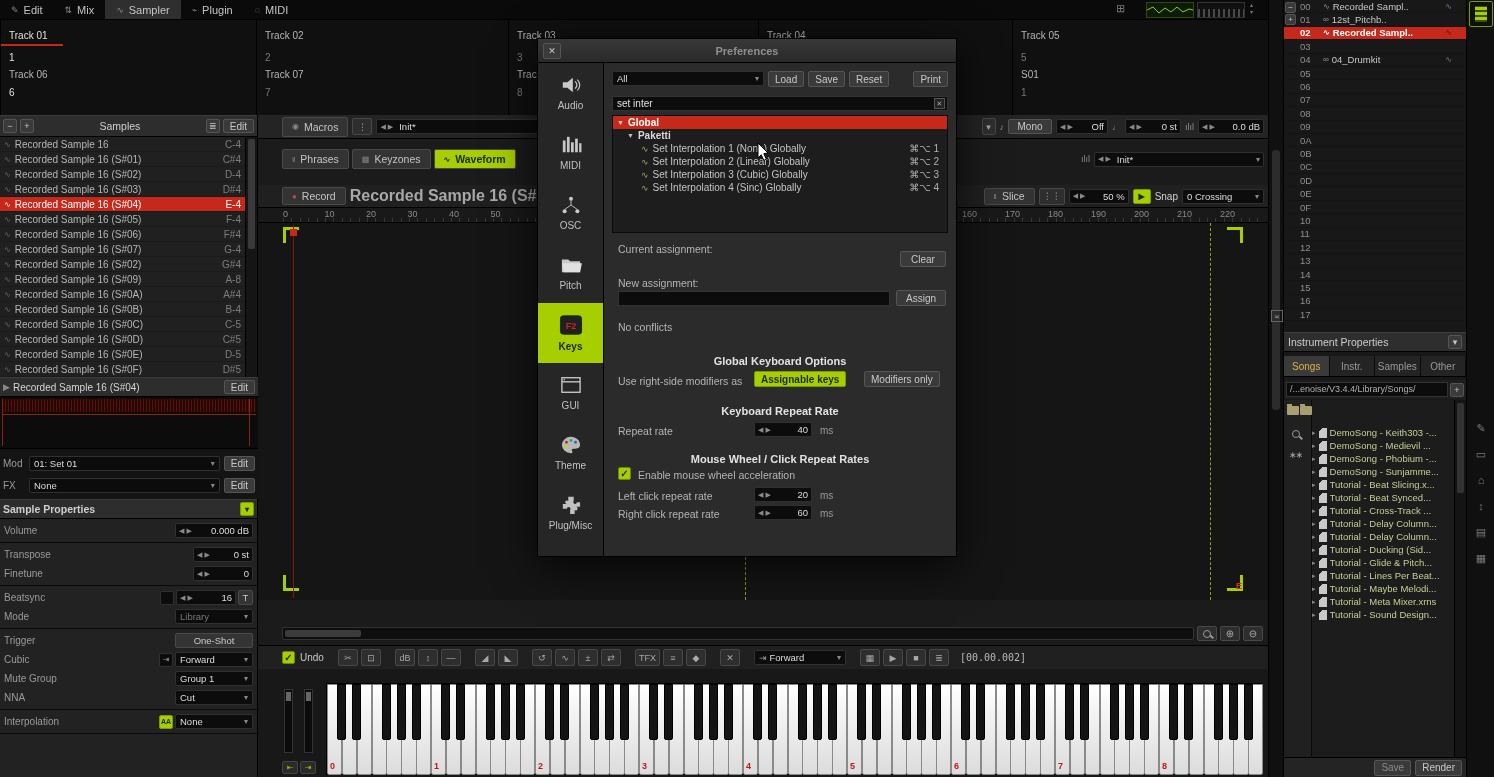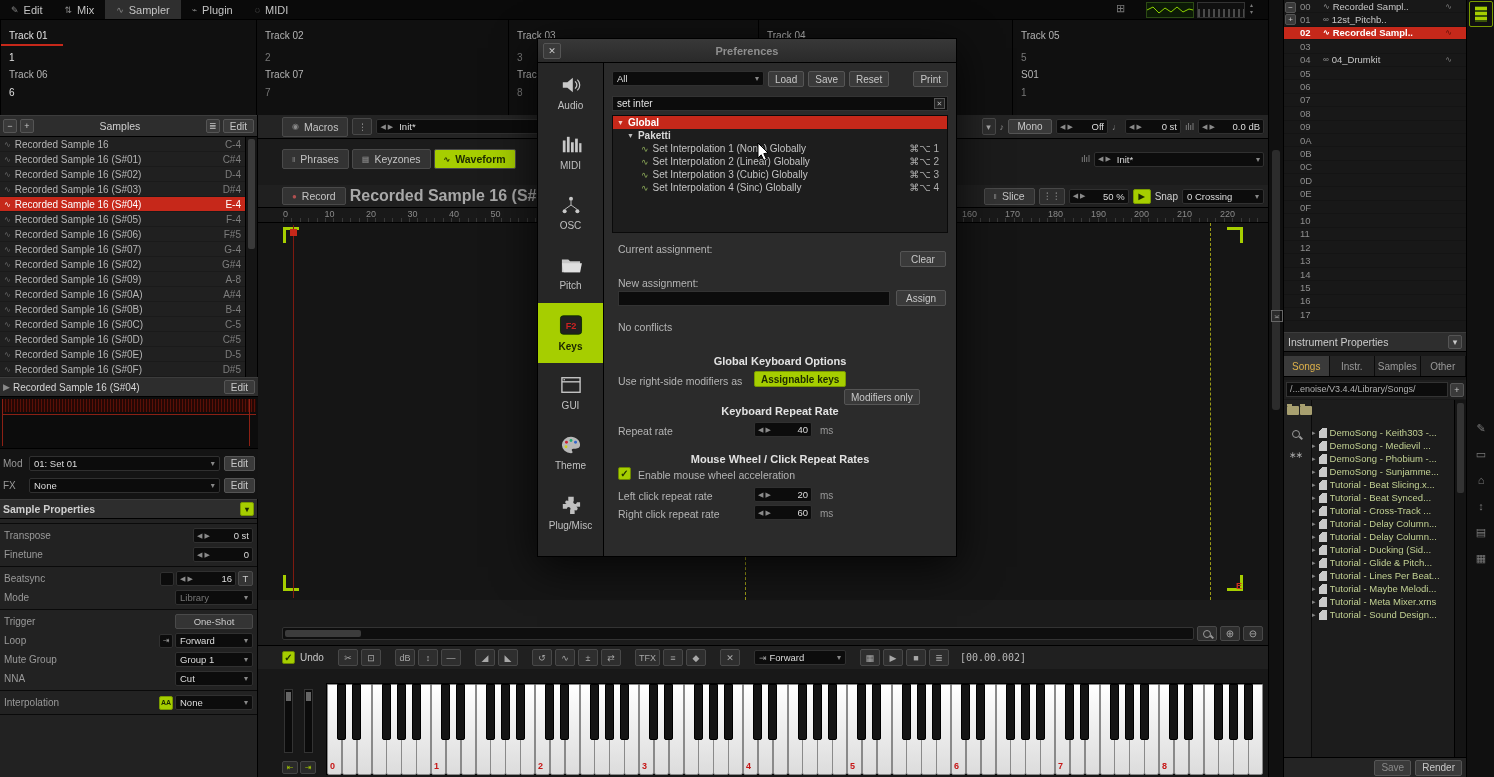--- a/index.html
+++ b/index.html
@@ -185,21 +185,21 @@
 .titem-ic{color:#8fae5a;font-size:9px;}
 .tshort{position:absolute;right:8px;color:#b0b0b0;}
 .pf-label{position:absolute;left:14px;font-size:10.5px;color:#b4b4b4;}
 .pf-head{position:absolute;left:0;right:0;text-align:center;font-weight:bold;color:#e2e2e2;font-size:11px;}
 .pf-spin{position:absolute;left:150px;width:58px;}
 .pf-unit{position:absolute;left:216px;font-size:10px;color:#999;}
 #pf-clearbtn{position:absolute;right:10px;top:188px;width:46px;}
 #pf-assign-input{position:absolute;left:14px;top:228px;width:272px;}
 #pf-assignbtn{position:absolute;right:10px;top:227px;width:50px;}
 #pf-assignable{position:absolute;left:150px;top:308px;}
-#pf-modonly{position:absolute;left:240px;top:308px;margin-top:18px;}
+#pf-modonly{position:absolute;left:260px;top:308px;}
 #pf-chk{position:absolute;left:14px;top:404px;}
 
 #cursor{position:absolute;left:757px;top:142px;z-index:60;}
 .presetdd{width:192px;}
 </style>
 </head>
 <body>
 
 <div id="app">
 
@@ -303,21 +303,21 @@
           <span class="snt">E-4</span>
         </div>
         <div class="sample-row">
           <span class="sic">∿</span>
           <span class="snm">Recorded Sample 16 (S#05)</span>
           <span class="snt">F-4</span>
         </div>
         <div class="sample-row">
           <span class="sic">∿</span>
           <span class="snm">Recorded Sample 16 (S#06)</span>
-          <span class="snt">F#5</span>
+          <span class="snt">F#4</span>
         </div>
         <div class="sample-row">
           <span class="sic">∿</span>
           <span class="snm">Recorded Sample 16 (S#07)</span>
           <span class="snt">G-4</span>
         </div>
         <div class="sample-row">
           <span class="sic">∿</span>
           <span class="snm">Recorded Sample 16 (S#02)</span>
           <span class="snt">G#4</span>
@@ -393,20 +393,30 @@
     <span class="btn" style="height:15px;">Edit</span>
   </div>
 
   <div id="props">
     <div id="props-head" class="panelhead">
       <span id="props-title">Sample Properties</span>
       <span class="limebox">▾</span>
     </div>
     <div id="props-body">
         <div class="pgroup">
+          <div class="prow">
+            <span class="plab">Volume</span>
+            <span class="pctrls">
+              <span class="spin" style="width: 78px;">
+                <span class="arr">◀</span>
+                <span class="arr">▶</span>
+                <span class="val">0.000 dB</span>
+              </span>
+            </span>
+          </div>
         </div>
         <div class="pgroup">
           <div class="prow">
             <span class="plab">Transpose</span>
             <span class="pctrls">
               <span class="spin" style="width: 60px;">
                 <span class="arr">◀</span>
                 <span class="arr">▶</span>
                 <span class="val">0 st</span>
               </span>
@@ -447,21 +457,21 @@
           </div>
         </div>
         <div class="pgroup">
           <div class="prow">
             <span class="plab">Trigger</span>
             <span class="pctrls">
               <span class="pbtn" style="width: 78px;">One-Shot</span>
             </span>
           </div>
           <div class="prow">
-            <span class="plab">Loop</span>
+            <span class="plab">Cubic</span>
             <span class="pctrls">
               <span class="preicon">⇥</span>
               <span class="seldd" style="width: 78px;">
                 <span>Forward</span>
                 <span class="caret">▾</span>
               </span>
             </span>
           </div>
           <div class="prow">
             <span class="plab">Mute Group</span>

